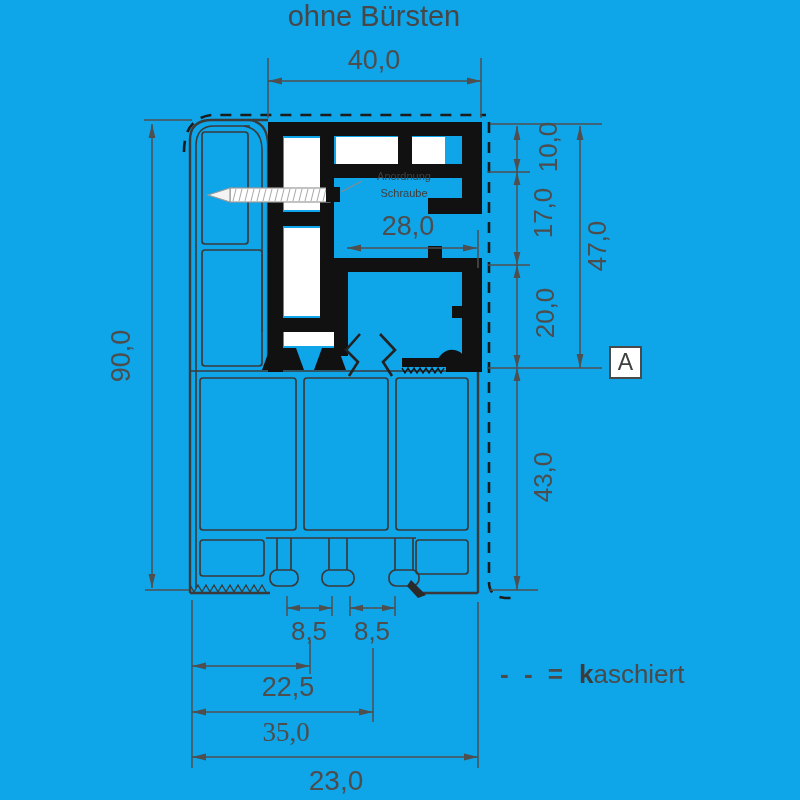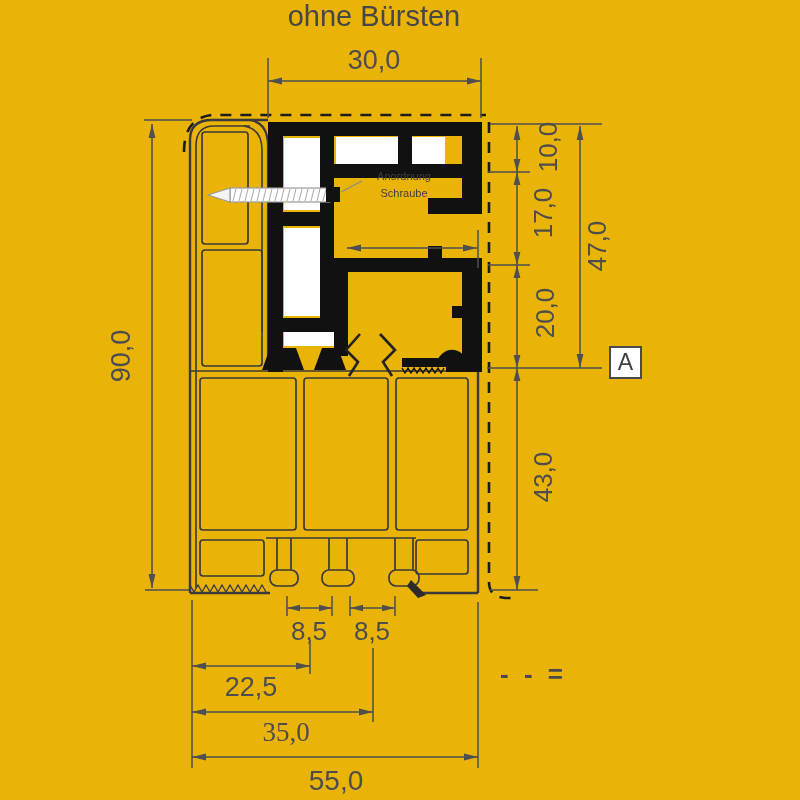--- a/index.html
+++ b/index.html
@@ -1,16 +1,16 @@
 <!DOCTYPE html>
 <html><head>
 <meta charset="utf-8">
 <style>
   html,body{margin:0;padding:0;background:#ffffff;}
-  .canvas{position:relative;width:800px;height:800px;background:#eab308;overflow:hidden;
+  .canvas{position:relative;width:800px;height:800px;background:#0ea5e9;overflow:hidden;
           font-family:"Liberation Sans",sans-serif;}
   svg{position:absolute;left:0;top:0;}
   .txt{position:absolute;color:#4d4d4d;white-space:nowrap;}
   .hlabel{width:120px;height:30px;line-height:30px;text-align:center;font-size:27px;}
   .vlabel{width:120px;height:30px;line-height:30px;text-align:center;font-size:26px;
           transform:rotate(-90deg);}
   .title{width:320px;height:32px;line-height:32px;text-align:center;font-size:29px;color:#474747;}
   .note{width:140px;height:16px;line-height:16px;text-align:center;font-size:11px;color:#3f3f3f;}
   .marker-box{width:29px;height:29px;border:2px solid #4a4a4a;display:flex;align-items:center;
               justify-content:center;font-size:23px;color:#3f3f3f;background:#fff;}
@@ -147,40 +147,42 @@
         <polygon points="310,666 296,662.6 296,669.4"></polygon>
       <polygon points="192,712 206,708.6 206,715.4"></polygon>
         <polygon points="373,712 359,708.6 359,715.4"></polygon>
       <polygon points="192,757 206,753.6 206,760.4"></polygon>
         <polygon points="478,757 464,753.6 464,760.4"></polygon>
     </g>
   </svg>
 
   <div class="txt title" style="left:214px;top:0px;">ohne Bürsten</div>
 
-  <div class="txt hlabel" style="left:314px;top:45px;">30,0</div>
+  <div class="txt hlabel" style="left:314px;top:45px;">40,0</div>
+  <div class="txt hlabel" style="left:348px;top:211px;">28,0</div>
 
   <div class="txt note" style="left:334px;top:168px;">Anordnung</div>
   <div class="txt note" style="left:334px;top:185px;">Schraube</div>
 
   <div class="txt vlabel" style="left:61px;top:341px;font-size:27px;">90,0</div>
 
   <div class="txt vlabel" style="left:488px;top:132px;">10,0</div>
   <div class="txt vlabel" style="left:483px;top:198px;">17,0</div>
   <div class="txt vlabel" style="left:485px;top:298px;">20,0</div>
   <div class="txt vlabel" style="left:537px;top:231px;">47,0</div>
   <div class="txt vlabel" style="left:483px;top:462px;">43,0</div>
 
   <div class="marker-box" style="position:absolute;left:609px;top:346px;">
     <span>A</span>
   </div>
 
   <div class="txt hlabel" style="left:249px;top:616px;font-size:26px;">8,5</div>
   <div class="txt hlabel" style="left:312px;top:616px;font-size:26px;">8,5</div>
-  <div class="txt hlabel" style="left:191px;top:672px;">22,5</div>
+  <div class="txt hlabel" style="left:191px;top:672px;padding-left:37px;">22,5</div>
   <div class="txt hlabel" style="left:226px;top:717px;font-family:Liberation Serif, serif;">35,0</div>
-  <div class="txt hlabel big" style="left:276px;top:766px;">55,0</div>
+  <div class="txt hlabel big" style="left:276px;top:766px;">23,0</div>
 
   <div class="legend" style="position:absolute;left:500px;top:659px;">
     <span class="sym">- - =</span>
+    <span class="word"><span class="k">k</span><span class="rest">aschiert</span></span>
   </div>
 
 </div>
 
 </body></html>

